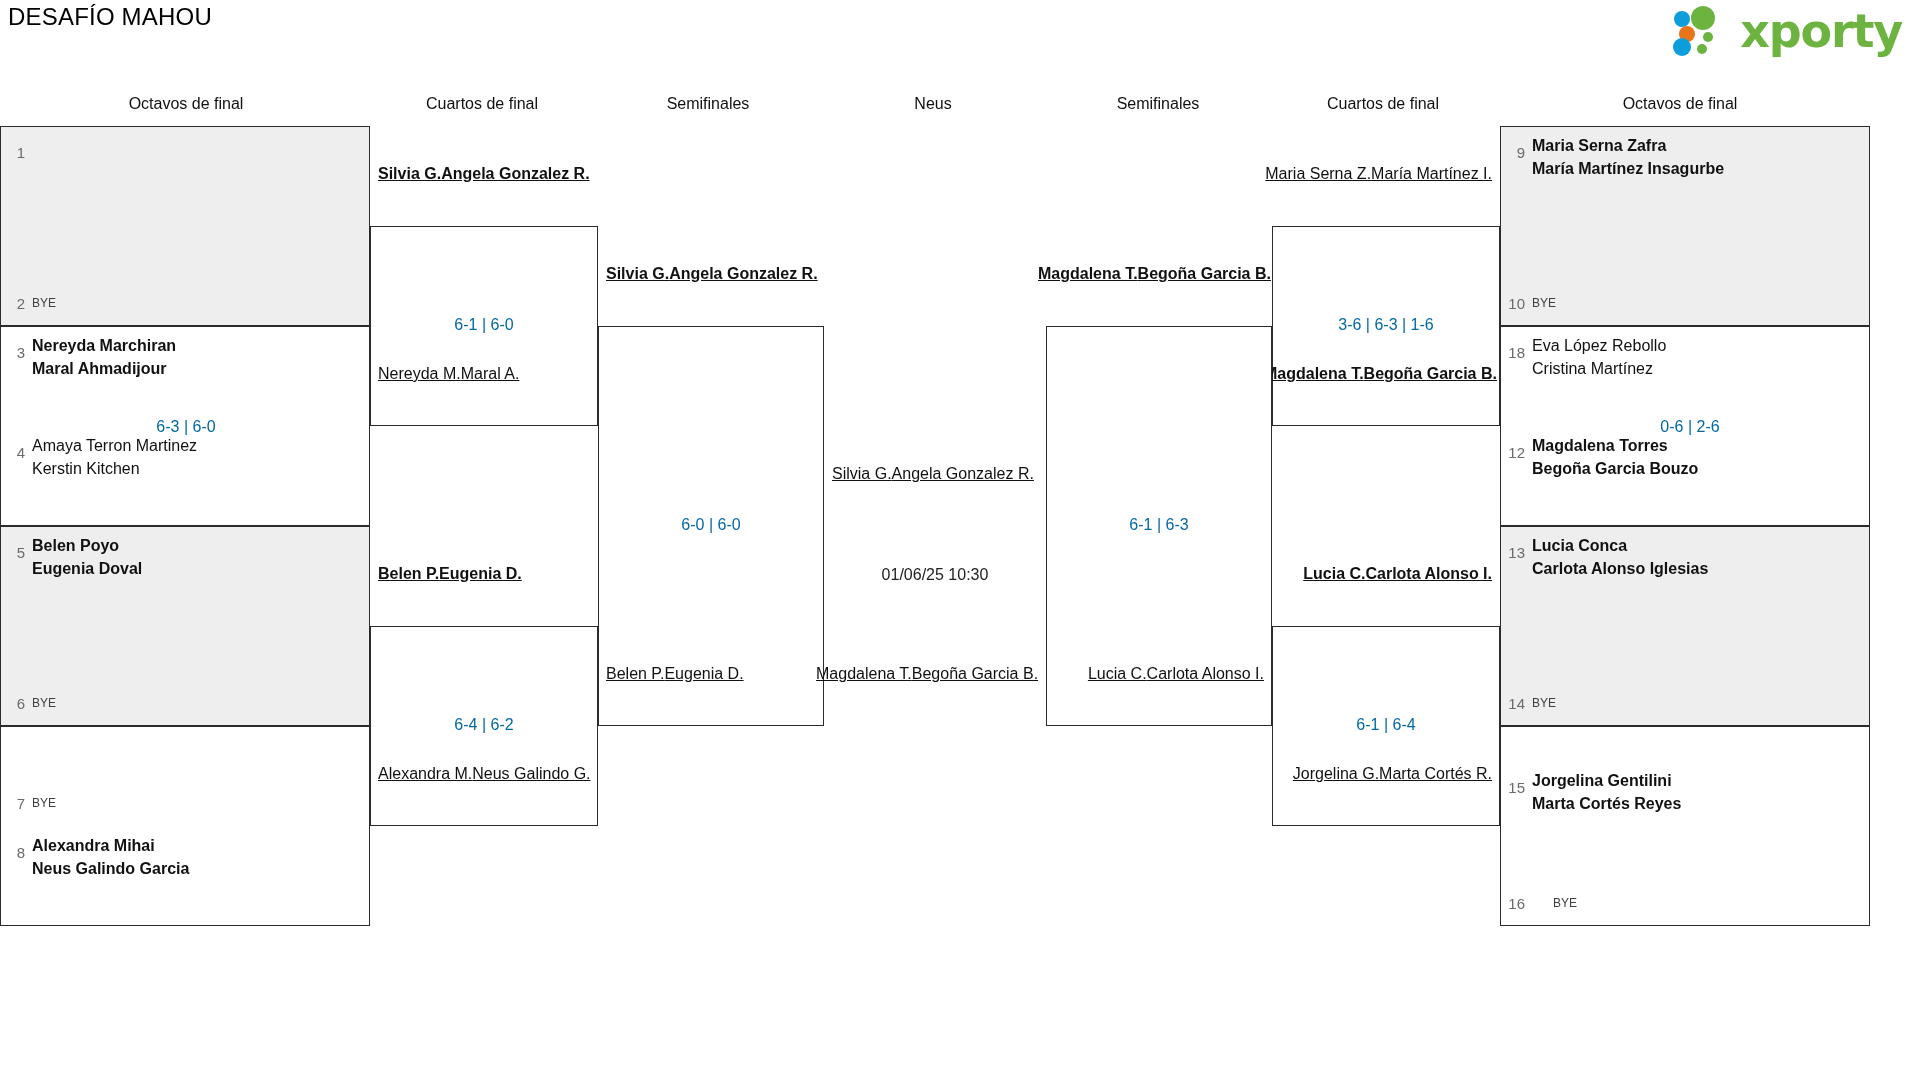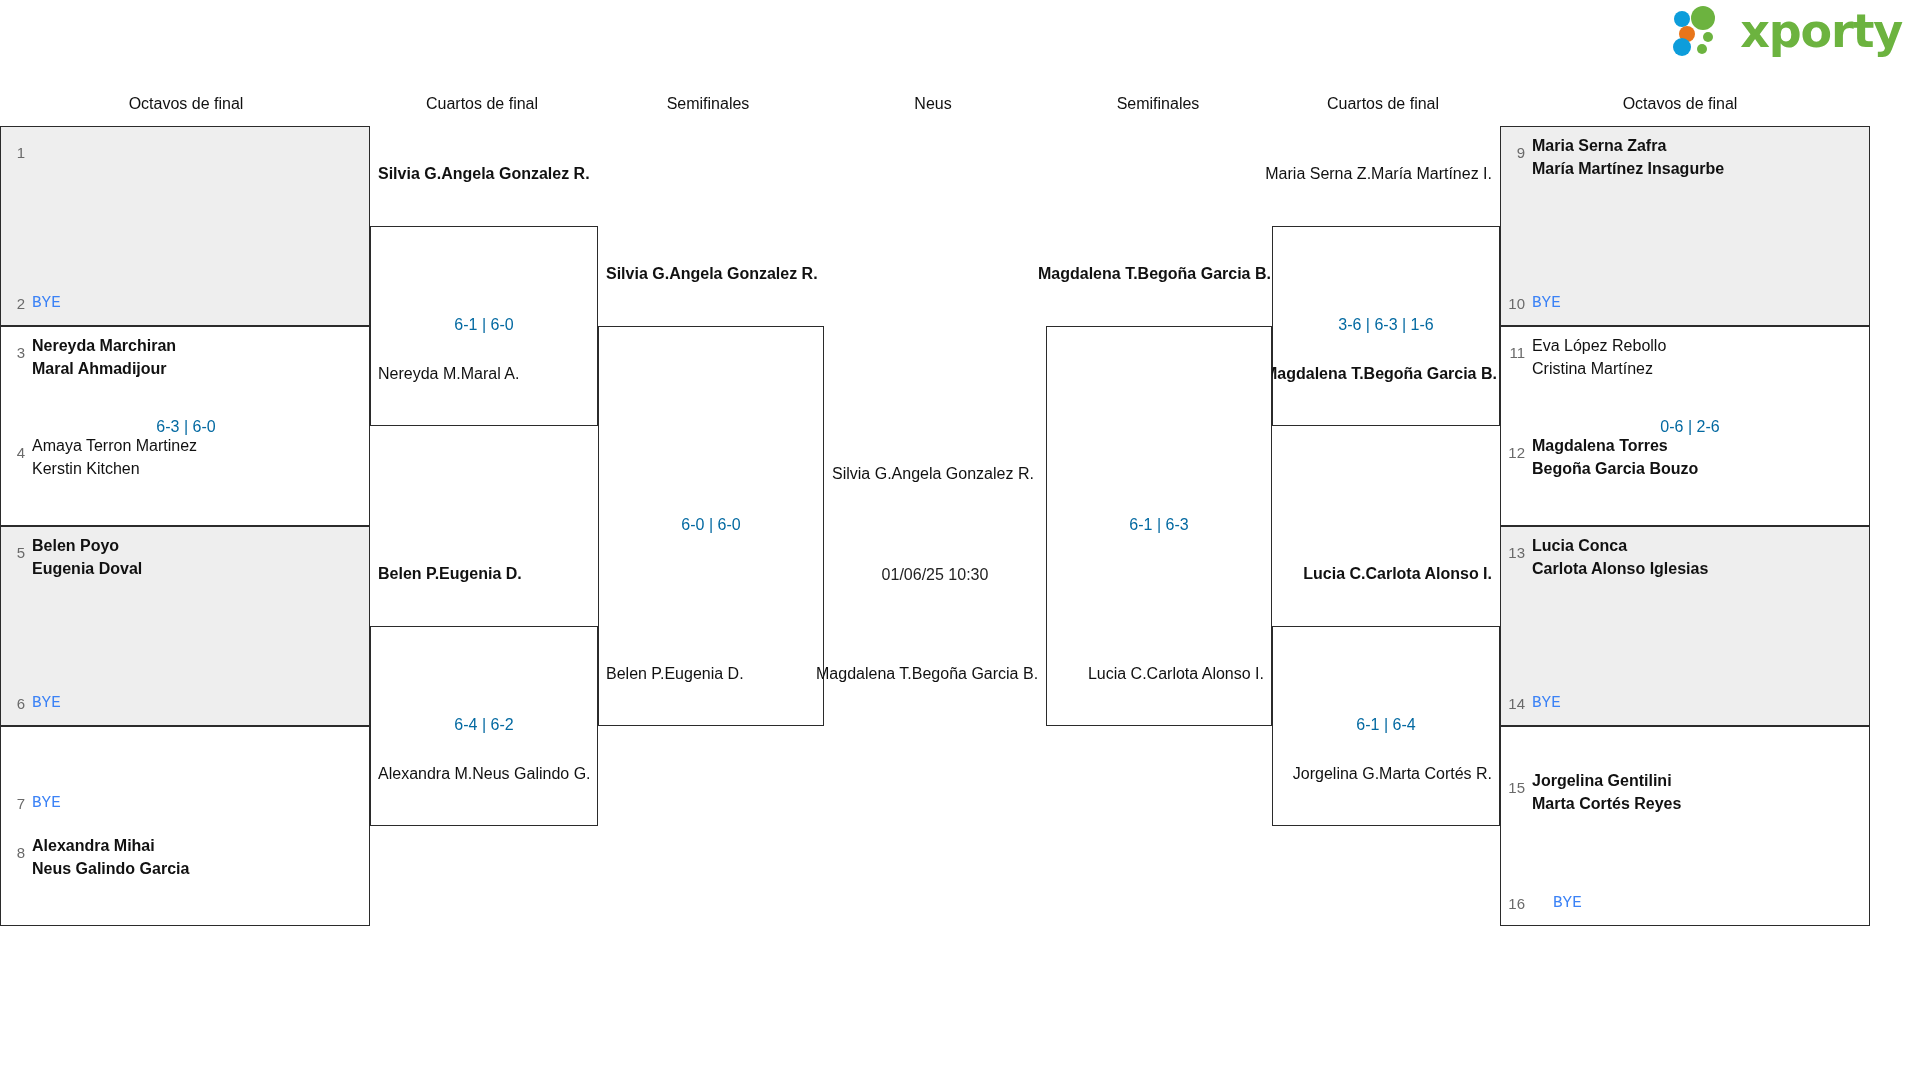--- a/index.html
+++ b/index.html
@@ -88,29 +88,30 @@
   }
   .slot .names {
     font-size: 16px;
     line-height: 23px;
     color: #111111;
   }
   .slot.win .names { font-weight: 700; }
   .slot .names .n2 { display: block; }
 
   .slot.bye .seed { padding-top: 0; }
-  .slot.bye .names { font-size: 16px; color: #3b82f6; line-height: 19px; font-family: Liberation Mono, monospace; }
+  .slot.bye .names { font-size: 12px; color: #404040; line-height: 19px; }
 
   
   .pair {
     position: absolute;
     font-size: 16px;
     line-height: 23px;
     color: #111111;
     white-space: nowrap;
+    text-decoration: underline;
   }
   .pair.win { font-weight: 700; }
   .pair.right { text-align: right; }
 
   
   .score {
     position: absolute;
     font-size: 16px;
     color: #0369a1;
     white-space: nowrap;
@@ -127,20 +128,21 @@
     text-align: center;
     transform: translateX(-50%);
   }
 </style>
 </head>
 <body>
 
 <div id="root">
 
   <div class="title-block">
+    <div class="title-line">DESAFÍO MAHOU</div>
   </div>
 
   <div class="logo">
     <svg class="logo-dots" viewBox="0 0 56 50">
       <circle cx="12" cy="13" r="8" fill="#0d9ddb"></circle>
       <circle cx="33" cy="12" r="12" fill="#6cb33f"></circle>
       <circle cx="17" cy="28" r="8" fill="#e8751a"></circle>
       <circle cx="38" cy="31" r="5" fill="#6cb33f"></circle>
       <circle cx="12" cy="41" r="9" fill="#0d9ddb"></circle>
       <circle cx="32" cy="43" r="5" fill="#6cb33f"></circle>
@@ -213,21 +215,21 @@
       <div class="box" style="left: 1500px; top: 726px; width: 370px; height: 200px;"></div>
       <div class="slot win" style="left: 1508px; top: 134px; width: 354px;">
         <span class="seed">9</span>
         <span class="names"><span class="n1">Maria Serna Zafra</span><span class="n2">María Martínez Insagurbe</span></span>
       </div>
       <div class="slot bye" style="left: 1508px; top: 294px; width: 354px;">
         <span class="seed">10</span>
         <span class="names"><span class="n1">BYE</span></span>
       </div>
       <div class="slot" style="left: 1508px; top: 334px; width: 354px;">
-        <span class="seed">11</span>
+        <span class="seed">18</span>
         <span class="names"><span class="n1">Eva López Rebollo</span><span class="n2">Cristina Martínez</span></span>
       </div>
       <div class="slot win" style="left: 1508px; top: 434px; width: 354px;">
         <span class="seed">12</span>
         <span class="names"><span class="n1">Magdalena Torres</span><span class="n2">Begoña Garcia Bouzo</span></span>
       </div>
       <div class="slot win" style="left: 1508px; top: 534px; width: 354px;">
         <span class="seed">13</span>
         <span class="names"><span class="n1">Lucia Conca</span><span class="n2">Carlota Alonso Iglesias</span></span>
       </div>

